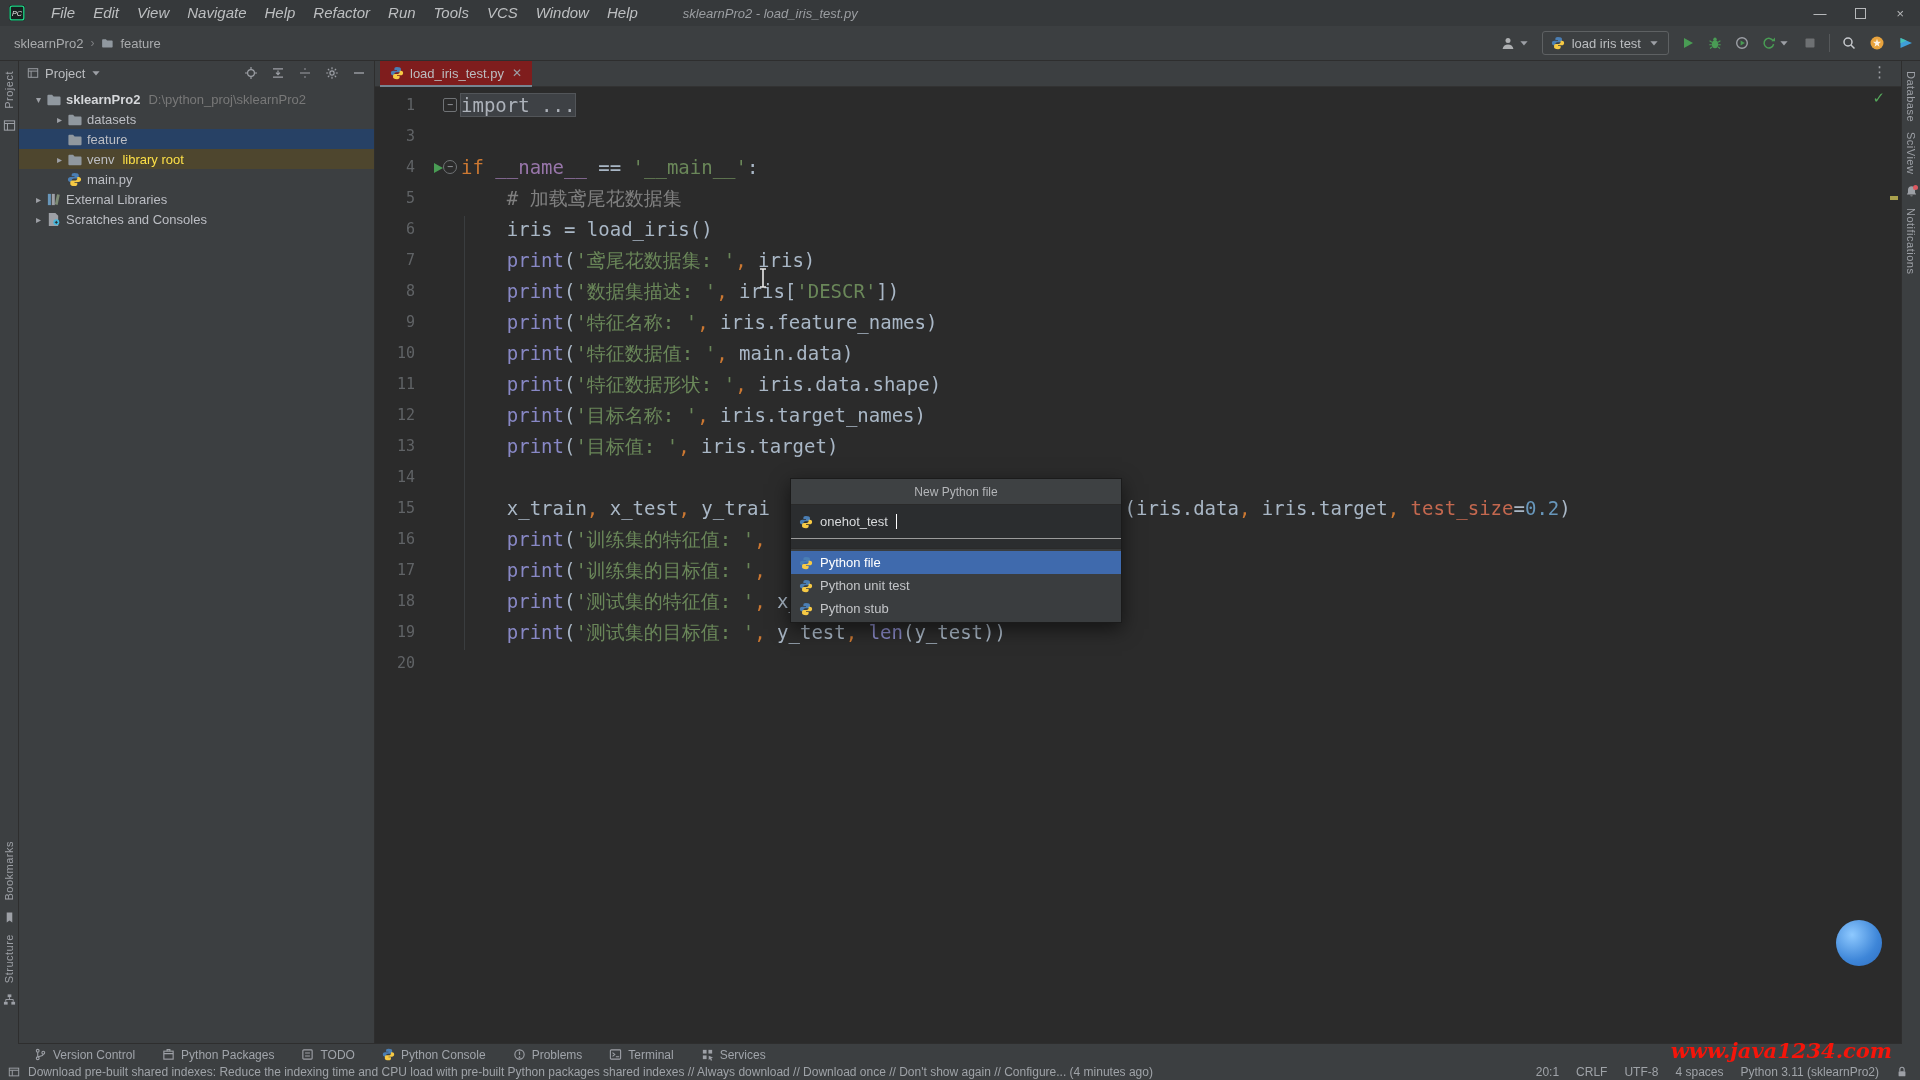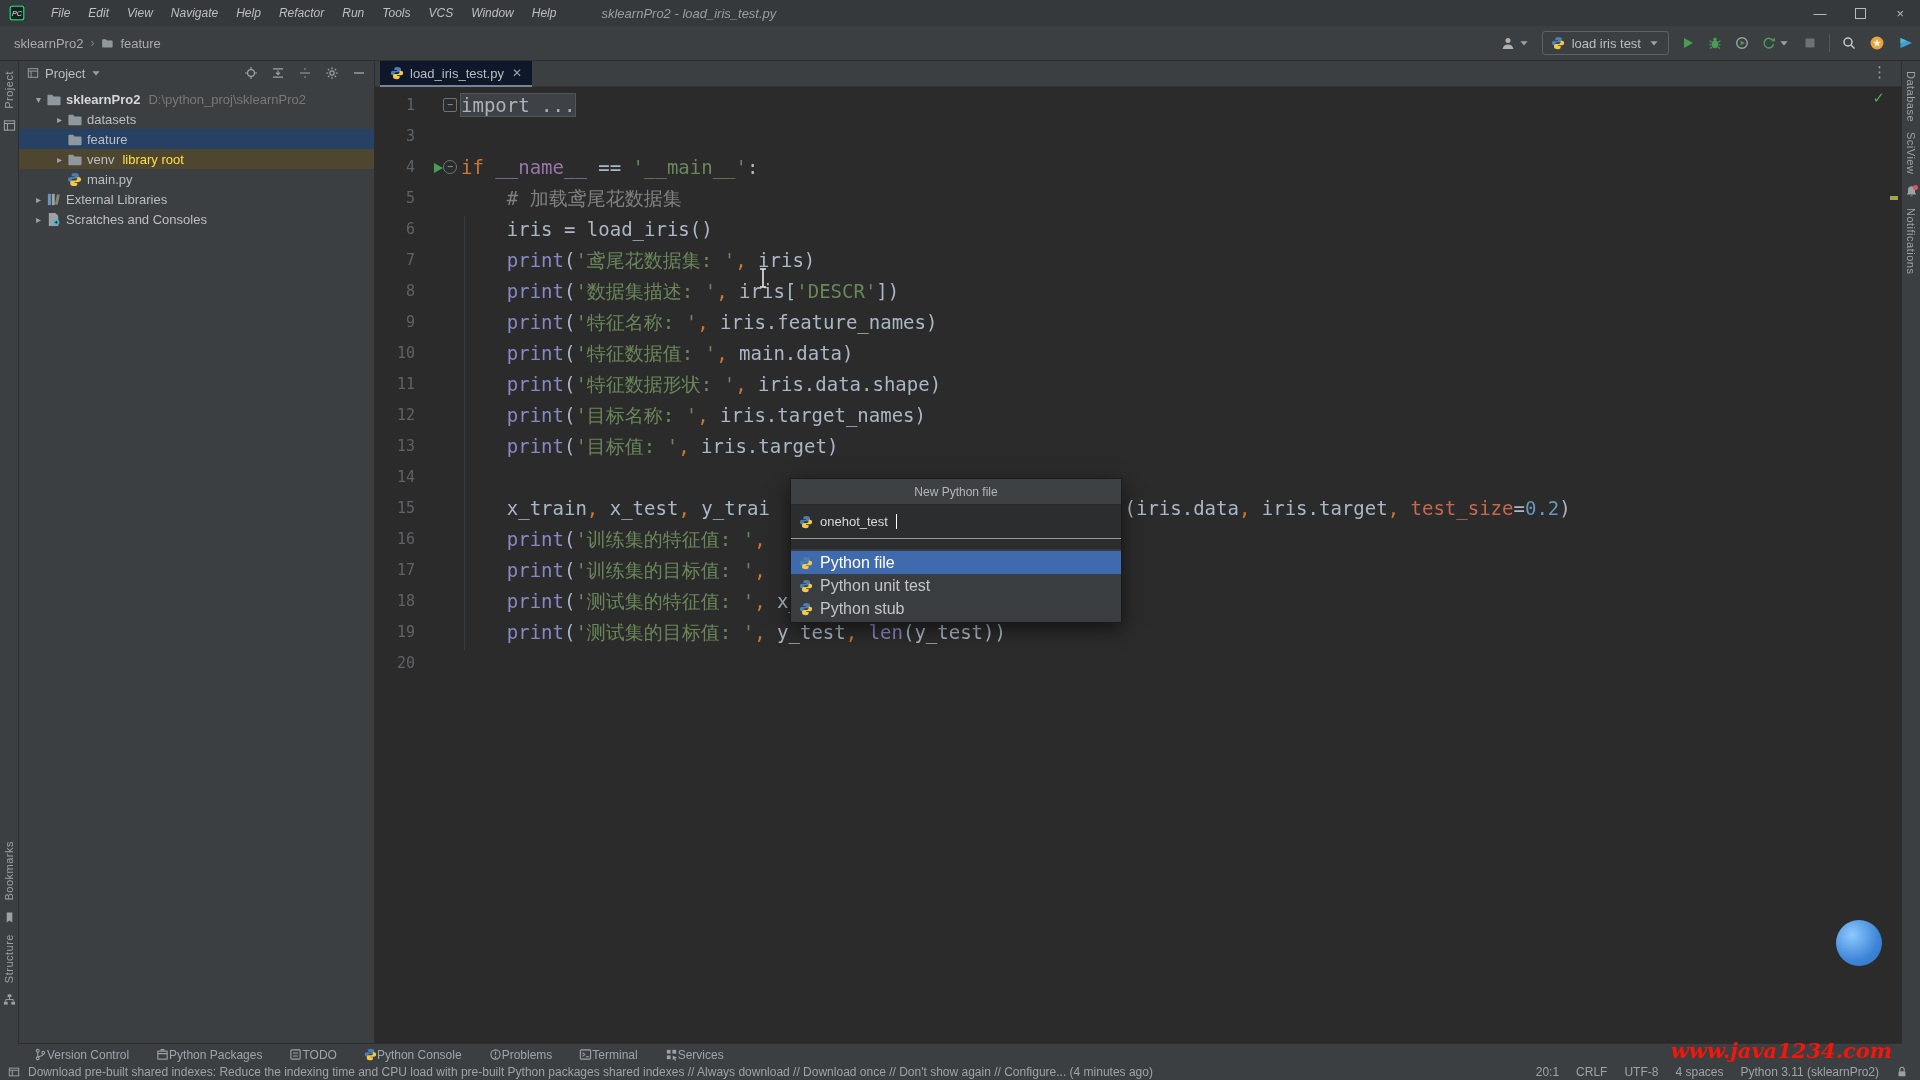--- a/index.html
+++ b/index.html
@@ -7,21 +7,21 @@
        font-family:"Liberation Sans",sans-serif;color:#bbbdc0;-webkit-font-smoothing:antialiased;}
   .ic{display:inline-flex;align-items:center;justify-content:center;}
   .ic svg{width:14px;height:14px;display:block;}
   .ic.big svg{width:16px;height:16px;}
   .ic.small svg{width:12px;height:12px;}
 
   
   #titlebar{position:absolute;left:0;top:0;width:1920px;height:26px;background:#36393b;display:flex;align-items:center;font-style:italic;}
   #logo{margin-left:8px;width:18px;height:18px;}
   #menubar{display:flex;margin-left:16px;gap:0;}
-  .menu-item{padding:0 9px;font-size:12px;color:#bdbfc1;line-height:26px;cursor:default;}
+  .menu-item{padding:0 9px;font-size:15px;color:#bdbfc1;line-height:26px;cursor:default;}
   #win-title{margin-left:36px;font-size:13px;color:#9b9ea2;}
   #wincontrols{position:absolute;right:0;top:0;height:26px;display:flex;}
   .winbtn{width:40px;height:26px;display:flex;align-items:center;justify-content:center;color:#b6b8ba;font-size:13px;}
   .winbtn .maxbox{width:9px;height:9px;border:1px solid #b6b8ba;}
 
   
   #toolbar{position:absolute;left:0;top:26px;width:1920px;height:34px;background:#3c3f41;border-bottom:1px solid #2e2e2e;}
   #breadcrumbs{position:absolute;left:14px;top:0;height:34px;display:flex;align-items:center;gap:7px;font-size:13px;color:#a9abad;}
   .crumb-sep{color:#7c7e80;font-size:12px;}
   #toolbar-right{position:absolute;right:6px;top:0;height:34px;display:flex;align-items:center;gap:12px;}
@@ -53,21 +53,21 @@
   .trow .ic svg{width:15px;height:15px;}
   .trow .extra{margin-left:8px;color:#787878;}
   .trow.selected{background:#274165;}
   .trow.hl-venv{background:#4e462e;}
   .trow.hl-venv .extra{color:#fde047;}
   .trow .b{font-weight:bold;color:#d5d7da;}
 
   
   #editor{position:absolute;left:375px;right:19px;top:61px;bottom:36px;background:#2b2b2b;}
   #tabbar{position:absolute;left:0;right:0;top:0;height:25px;background:#3c3f41;border-bottom:1px solid #323232;}
-  #tab-active{position:absolute;left:5px;top:0;height:24px;display:flex;align-items:center;gap:6px;background:#0f172a;
+  #tab-active{position:absolute;left:5px;top:0;height:24px;display:flex;align-items:center;gap:6px;background:#7f1d1d;
               padding:0 10px;font-size:13px;color:#bbbdc0;border-bottom:2px solid #768591;}
   #tab-close{color:#9da0a6;font-size:12px;margin-left:2px;}
   #tab-kebab{position:absolute;right:14px;top:2px;color:#9da0a6;font-size:15px;letter-spacing:0;}
   #insp-ok{position:absolute;right:16px;top:28px;color:#55a85b;font-size:15px;}
   #scroll-mark{position:absolute;right:3px;top:135px;width:8px;height:4px;background:#a9a14d;}
   #code-lines{position:absolute;left:0;top:29px;right:14px;}
   .line{position:relative;display:flex;height:31px;align-items:center;}
   .ln{width:40px;text-align:right;color:#606366;font:15px/31px "DejaVu Sans Mono",monospace;flex:none;}
   .gi{width:46px;flex:none;display:flex;align-items:center;justify-content:center;}
   .lc{font:19px/31px "DejaVu Sans Mono",monospace;white-space:pre;color:#a9b7c6;}
@@ -91,27 +91,27 @@
   
   #popup{position:absolute;left:790px;top:478px;width:330px;z-index:10;background:#2d2f31;
          border:1px solid #1b1b1b;box-shadow:0 6px 18px rgba(0,0,0,.55);}
   #popup-title{height:25px;background:#3e4143;border-bottom:1px solid #2a2a2a;display:flex;align-items:center;justify-content:center;
                font-size:12px;color:#b4b6b9;}
   #popup-input{height:33px;display:flex;align-items:center;gap:7px;padding:0 8px;background:#2b2d2f;border-bottom:1px solid #9b9b9b;}
   #popup-input .val{font-size:13px;color:#d8dadc;}
   .caret{display:inline-block;width:1px;height:15px;background:#ffffff;margin-left:1px;}
   #popup-spacer{height:9px;background:#2b2d2f;}
   #popup-options{background:#3a3d3f;border-top:1px solid #2a2a2a;padding:2px 0;}
-  .popt{height:23px;display:flex;align-items:center;gap:7px;padding:0 8px;font-size:16px;color:#c3c5c8;}
+  .popt{height:23px;display:flex;align-items:center;gap:7px;padding:0 8px;font-size:13px;color:#c3c5c8;}
   .popt.selected{background:#3f6aad;color:#ffffff;}
 
   
   #bottombar{position:absolute;left:0;right:0;top:1043px;height:21px;background:#3c3f41;border-top:1px solid #2e2e2e;
              display:flex;align-items:center;gap:27px;padding-left:34px;font-size:12px;color:#a0a4aa;}
-  .bbitem{display:flex;align-items:flex-start;}
+  .bbitem{display:flex;align-items:flex-start;gap:6px;}
   .bbitem .ic svg{width:13px;height:13px;}
   #statusbar{position:absolute;left:0;right:0;top:1064px;height:16px;background:#3c3f41;display:flex;align-items:center;
              font-size:12px;color:#9fa3a8;}
   #status-msg-wrap{display:flex;align-items:center;gap:8px;padding-left:8px;text-align:right;}
   #status-right{position:absolute;right:12px;display:flex;align-items:center;gap:17px;}
   #watermark{position:absolute;right:28px;top:1038px;z-index:6;color:#f5150a;
              font:bold italic 21px "DejaVu Serif",serif;}
   #blue-badge{position:absolute;left:1836px;top:920px;width:46px;height:46px;border-radius:50%;z-index:6;
               background:radial-gradient(circle at 35% 32%,#8ec9ff,#3e86d8 60%,#2d6cc0);display:flex;align-items:center;justify-content:center;
               color:rgba(255,255,255,.55);font-size:11px;}

